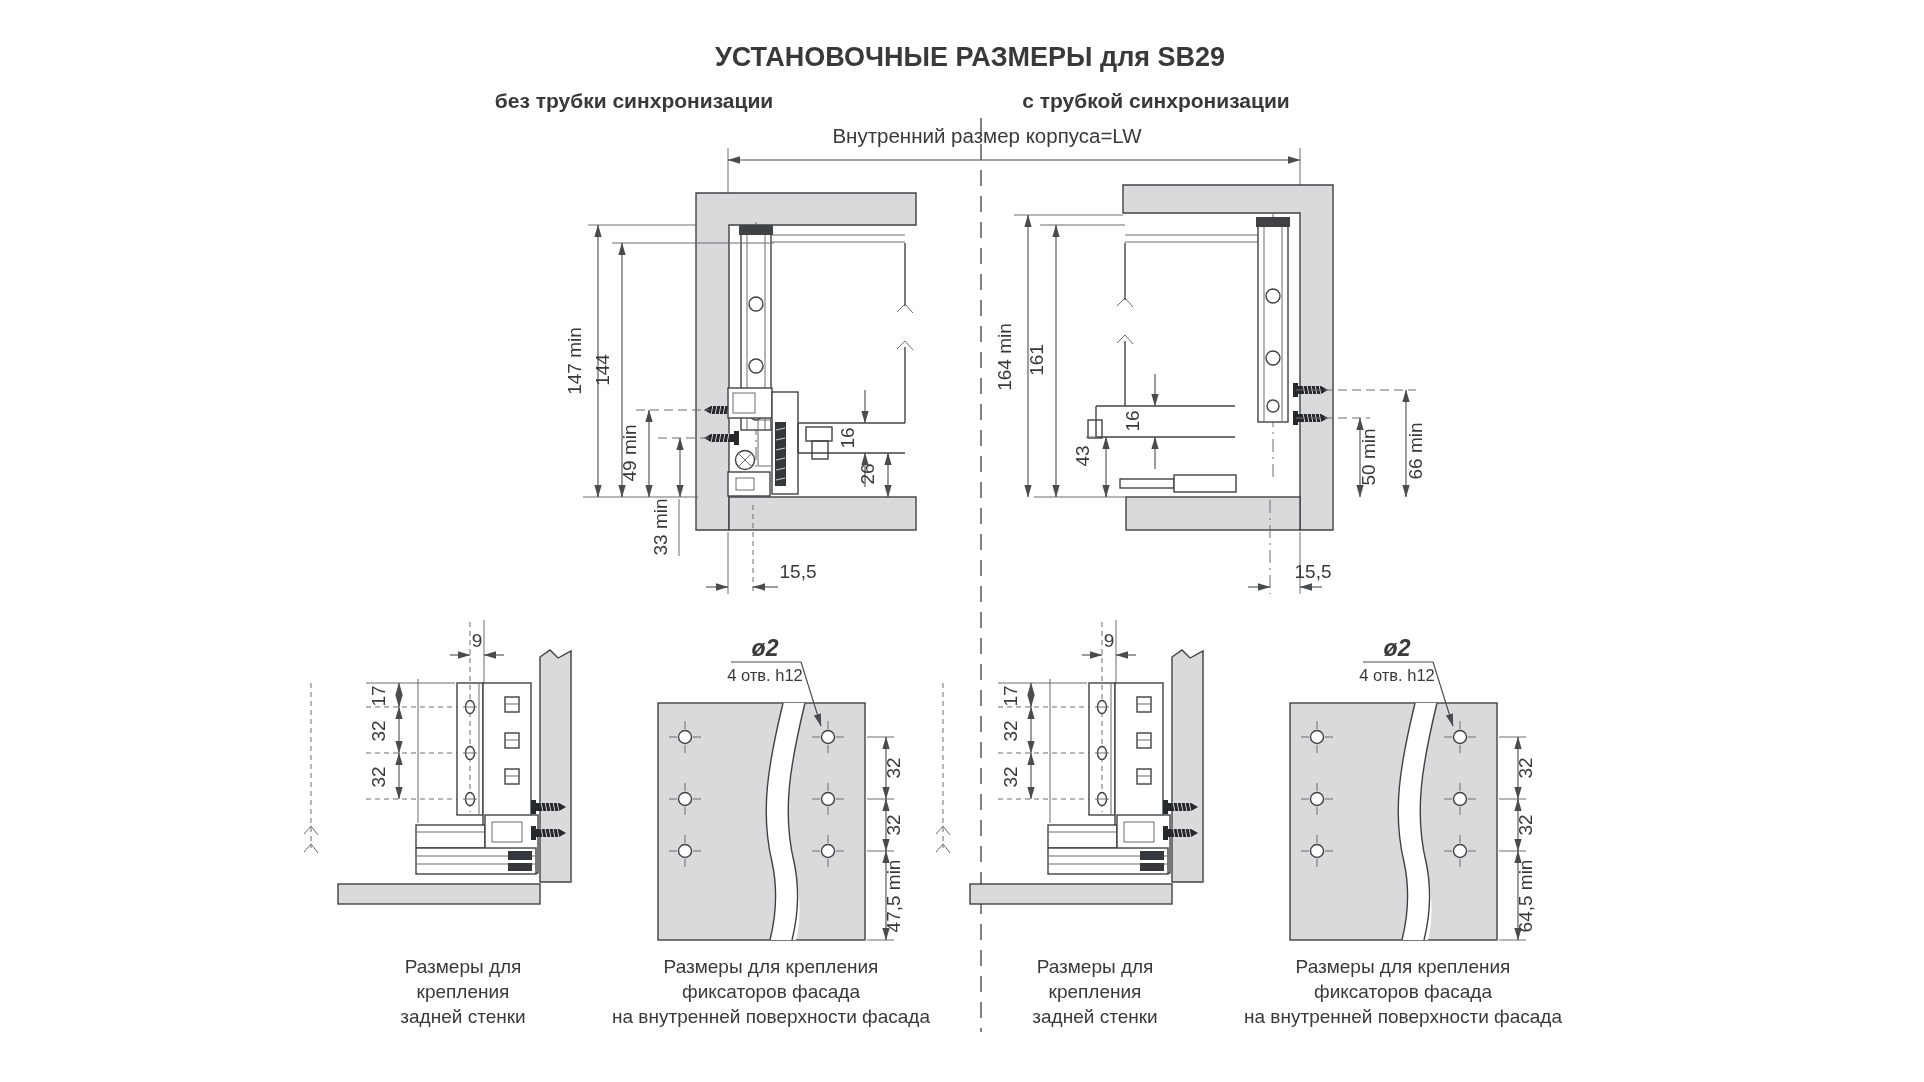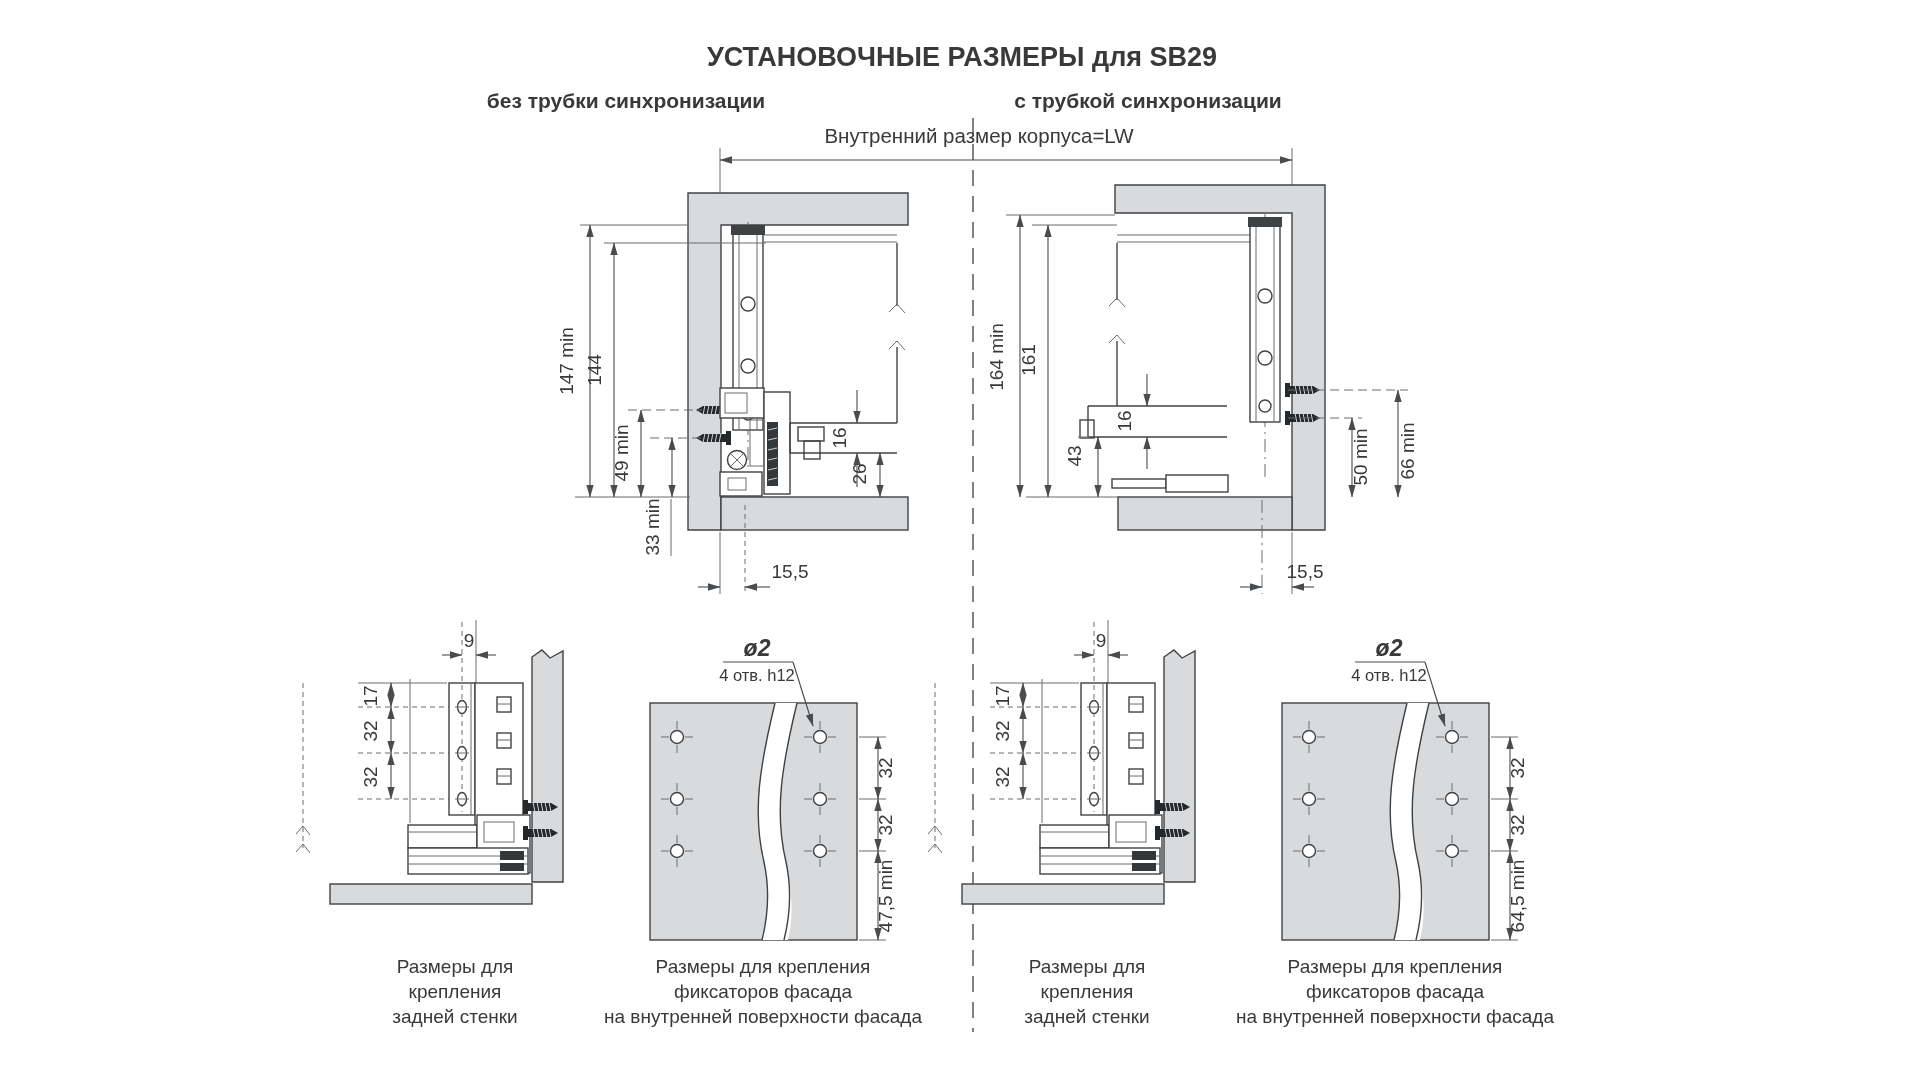--- a/index.html
+++ b/index.html
@@ -1,16 +1,16 @@
 <!DOCTYPE html>
 <html><head>
 <meta charset="utf-8">
 <style>
   html,body{margin:0;padding:0;background:#ffffff;}
-  .canvas{width:1715px;height:1082px;position:relative;background:#fff;overflow:hidden;}
+  .canvas{width:1715px;height:1082px;position:relative;background:#fff;overflow:hidden;margin-left:8px;}
   svg{display:block;}
   text{font-family:"Liberation Sans",sans-serif;fill:#37393b;}
   .t-title{font-size:27px;font-weight:bold;}
   .t-sub{font-size:21px;font-weight:bold;}
   .t-lw{font-size:20.5px;}
   .t-dim{font-size:19px;}
   .t-cap{font-size:19px;}
   .t-phi{font-size:23px;font-style:italic;font-weight:bold;}
   .t-note{font-size:16.5px;}
   .panel{fill:#d9dadb;stroke:#3f4245;stroke-width:1.4;}

